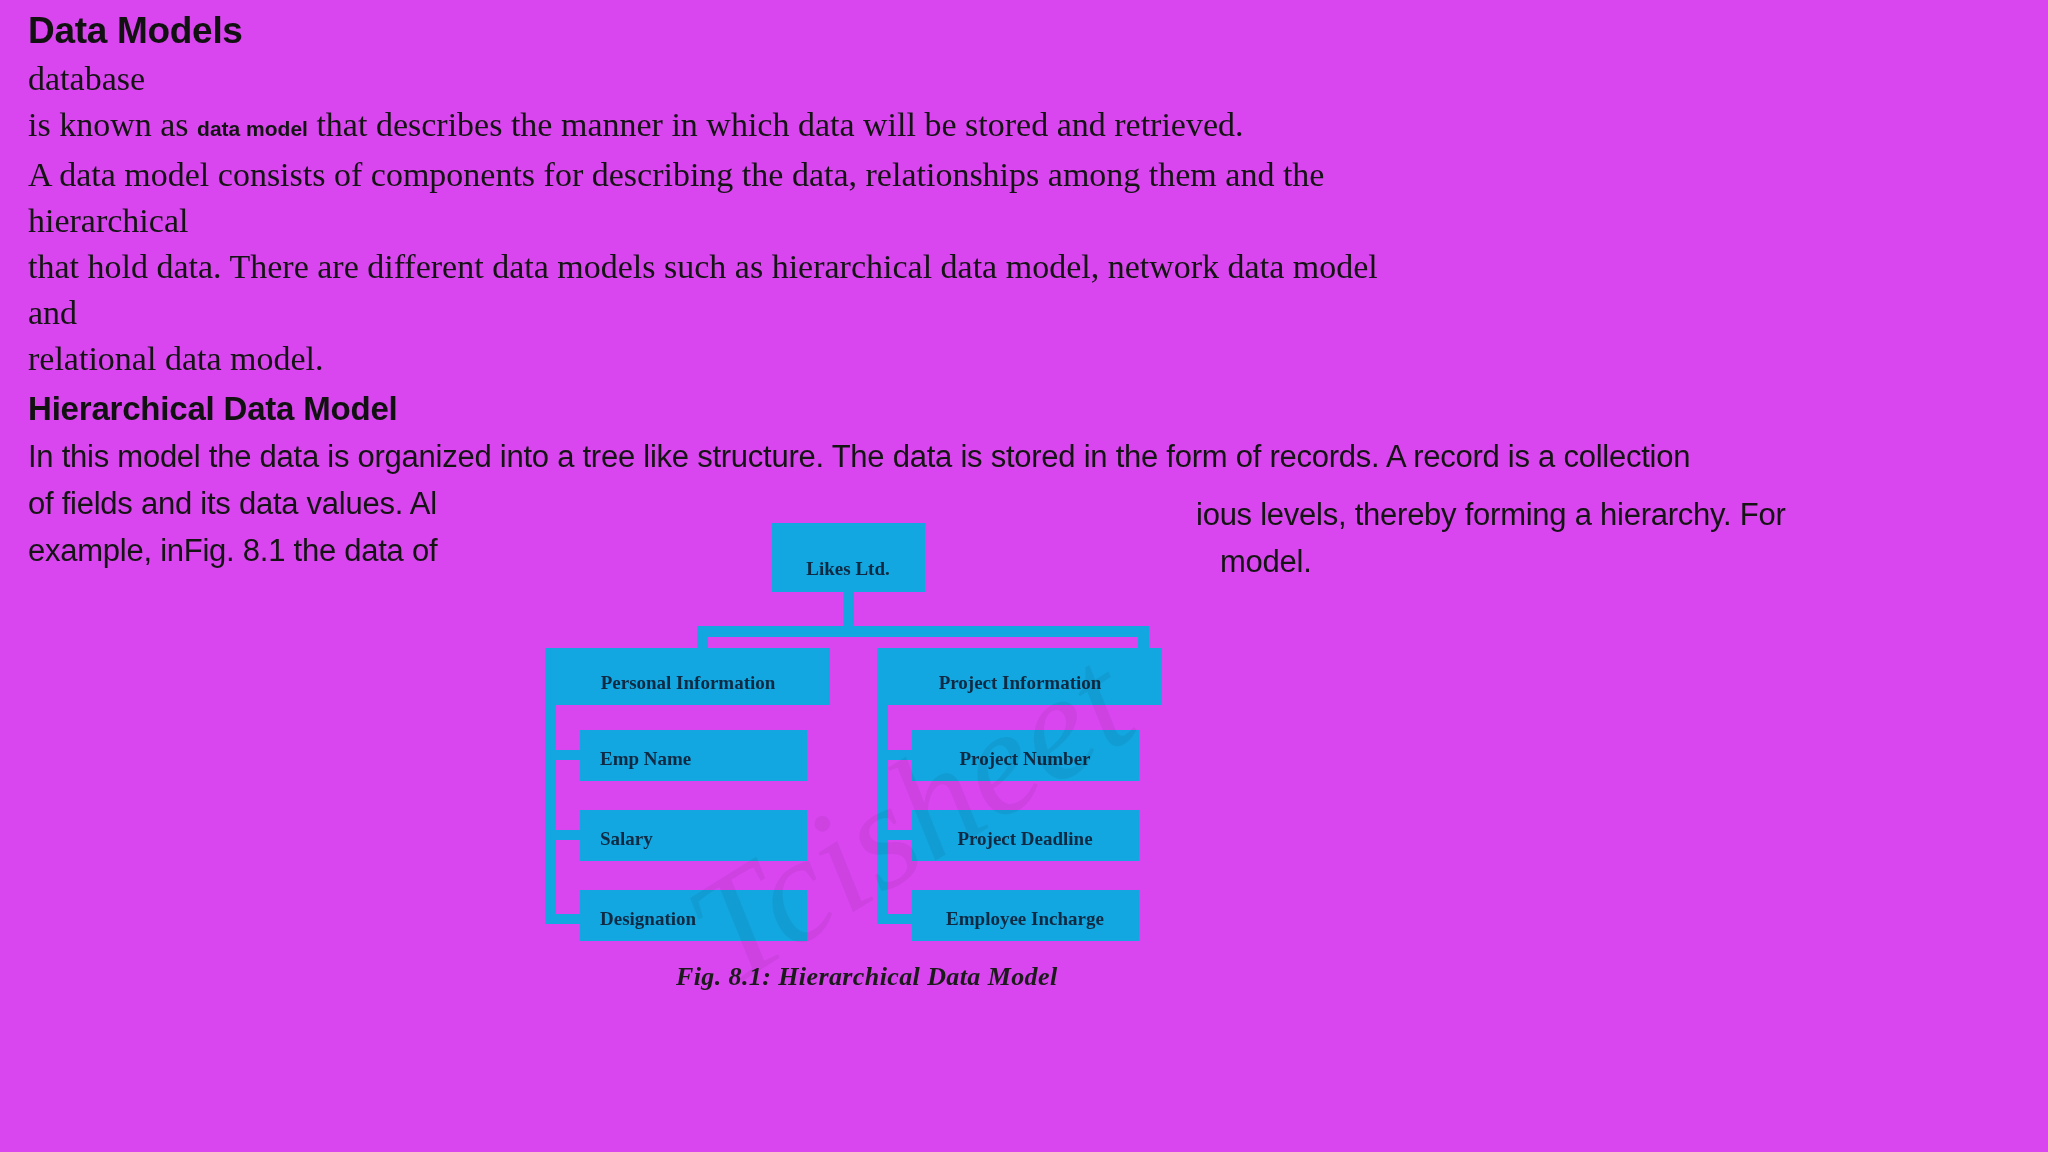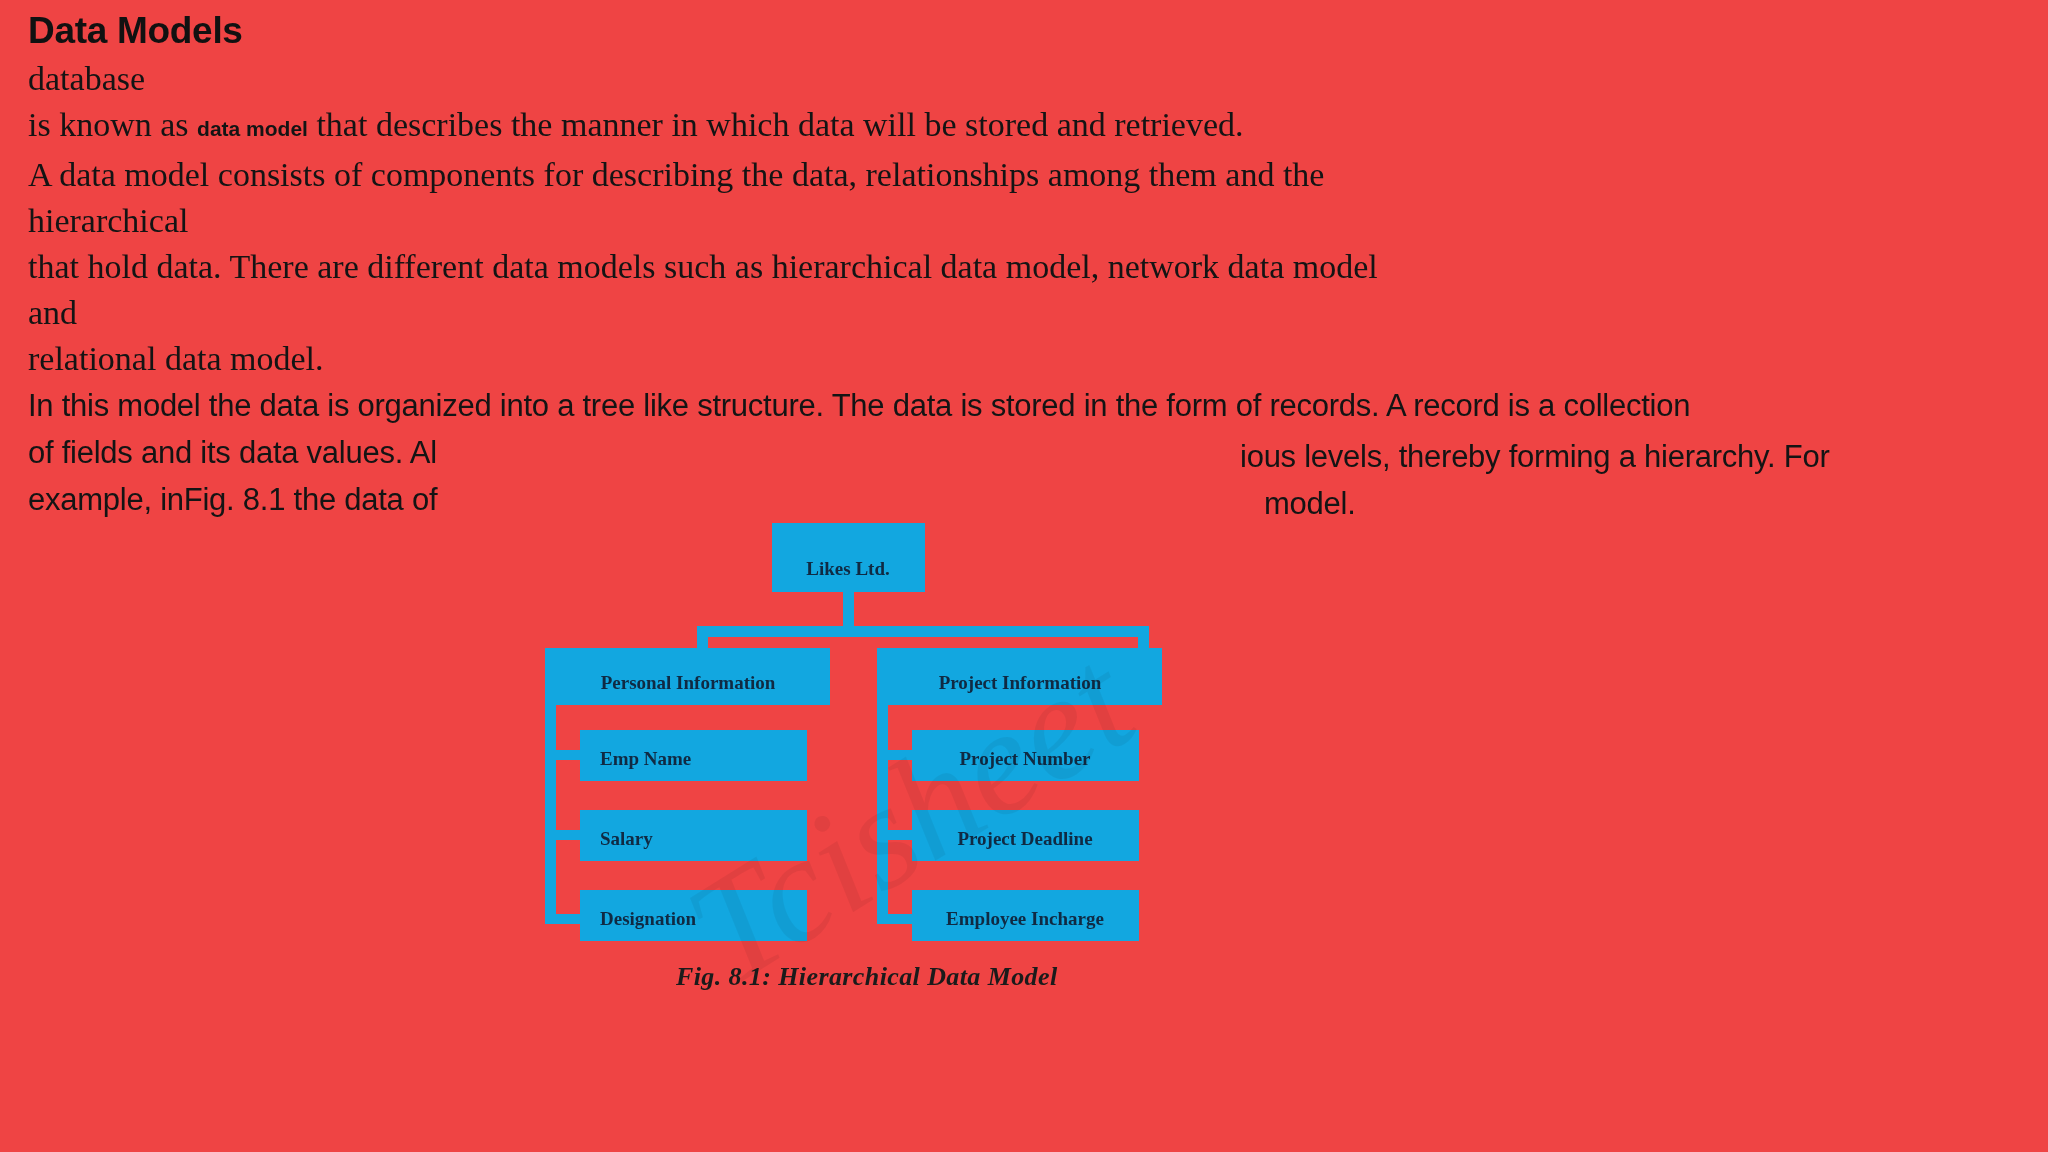--- a/index.html
+++ b/index.html
@@ -11,21 +11,21 @@
     width: 2048px;
     height: 1152px;
     overflow: hidden;
     font-family: "Liberation Sans", sans-serif;
     color: #000000;
   }
   .page {
     position: relative;
     width: 2048px;
     height: 1152px;
-    background: #ef4444;
+    background: #d946ef;
   }
 
   
   .text-block {
     position: absolute;
     left: 28px;
     top: 8px;
     width: 1990px;
   }
 
@@ -66,21 +66,21 @@
     font-family: Liberation Sans, sans-serif;
     font-size: 31px;
     line-height: 47px;
     color: #141414;
     white-space: nowrap;
     letter-spacing: -0.25px;
   }
   
   .flowline { position: relative; height: 47px; }
   .flow-left  { position: absolute; left: 0; top: 0; }
-  .flow-right { position: absolute; top: 4px; margin-left: 44px; }
+  .flow-right { position: absolute; top: 11px; }
 
   
   .figure {
     position: absolute;
     left: 0;
     top: 0;
     width: 2048px;
     height: 1152px;
     pointer-events: none;
   }
@@ -128,20 +128,21 @@
     <h1 class="section-title">Data Models</h1>
 
     <div class="serif-para">database</div>
     <div class="serif-para"><span>is known as </span><span class="b">data model</span><span> that describes the manner in which data will be stored and retrieved.</span></div>
     <div class="serif-para">A data model consists of components for describing the data, relationships among them and the</div>
     <div class="serif-para">hierarchical</div>
     <div class="serif-para">that hold data. There are different data models such as hierarchical data model, network data model</div>
     <div class="serif-para">and</div>
     <div class="serif-para">relational data model.</div>
 
+    <h2 class="sub-title">Hierarchical Data Model</h2>
 
     <div class="sans-para">In this model the data is organized into a tree like structure. The data is stored in the form of records. A record is a collection</div>
 
     <div class="sans-para flowline">
       <span class="flow-left">of fields and its data values. Al</span>
       <span class="flow-right" style="left:1168px;">ious levels, thereby forming a hierarchy. For</span>
     </div>
 
     <div class="sans-para flowline">
       <span class="flow-left">example, inFig. 8.1 the data of</span>

